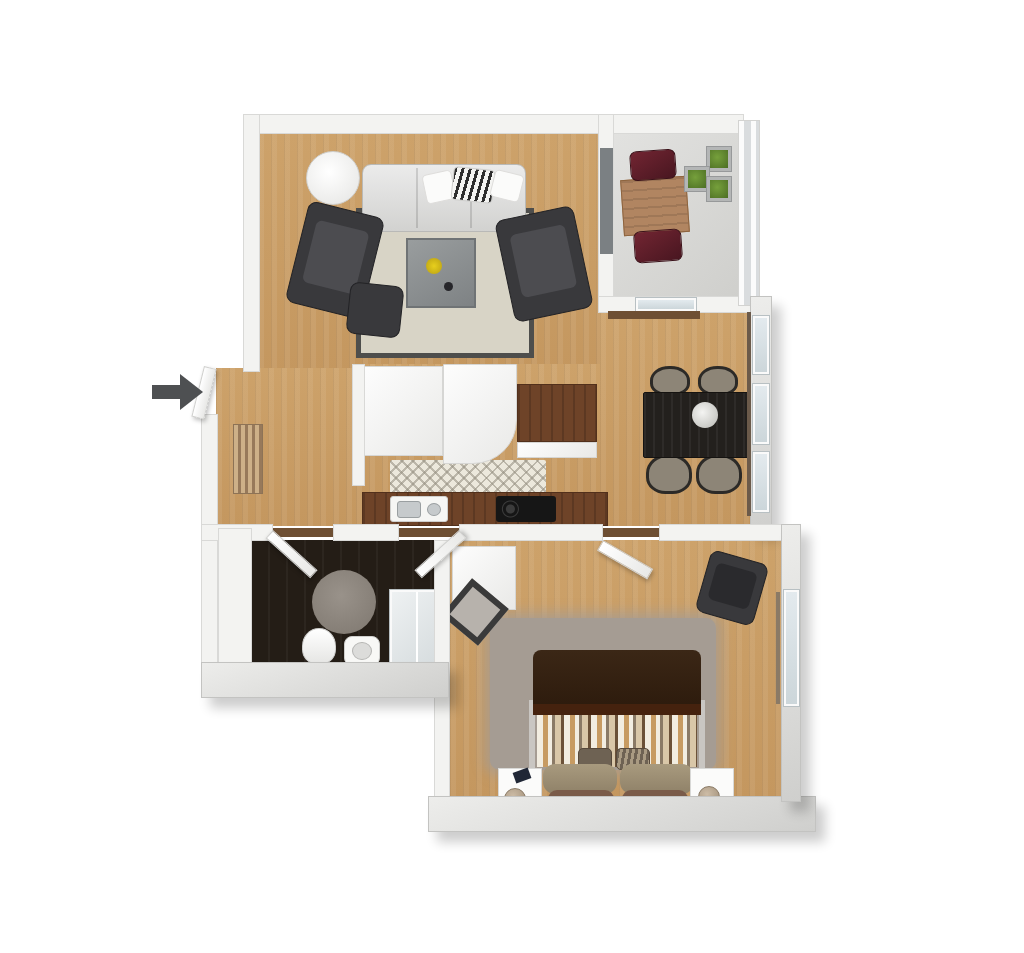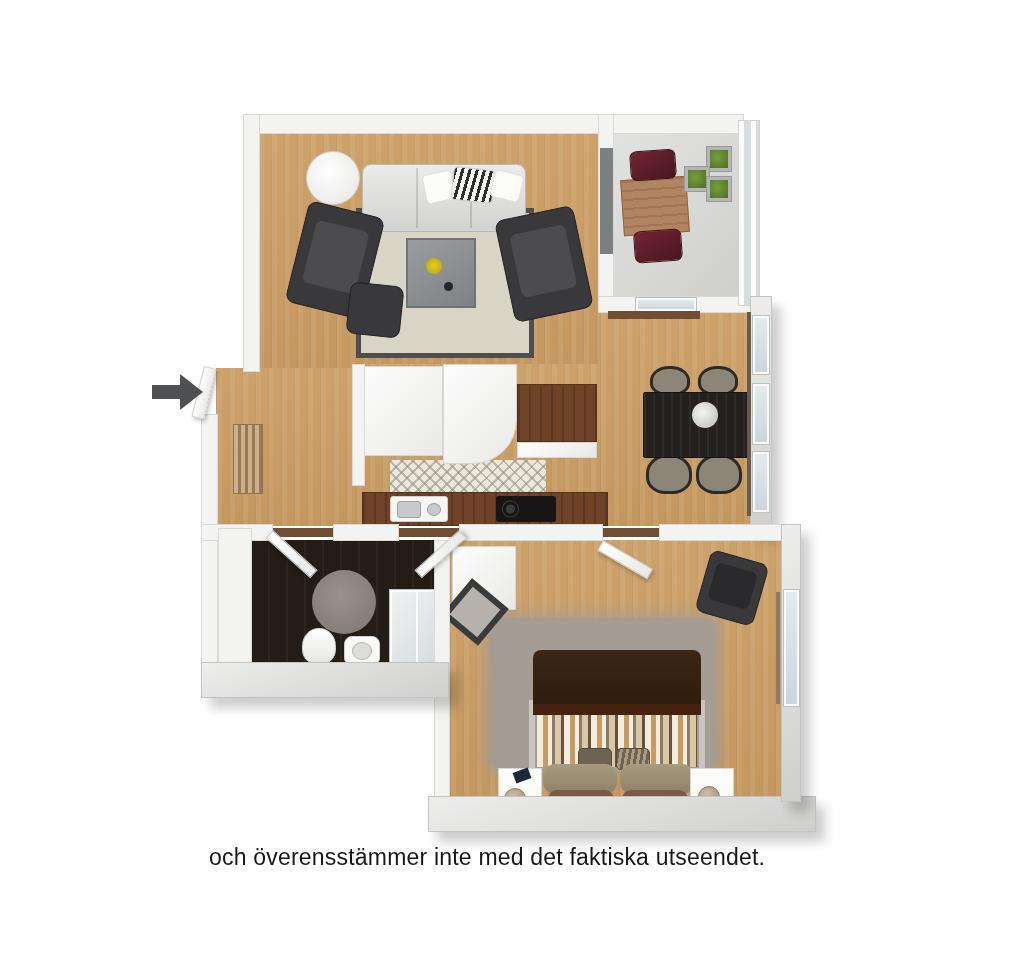--- a/index.html
+++ b/index.html
@@ -203,14 +203,13 @@
   <div class="abs door" style="left:603px;top:540px;width:58px;height:12px;transform:rotate(30deg);transform-origin:top left;"></div>
 
   <div class="abs" style="left:152px;top:374px;width:52px;height:36px;z-index:7;">
     <div class="abs" style="left:0;top:11px;width:28px;height:14px;background:#4e5052;"></div>
     <div class="abs" style="left:28px;top:0;width:0;height:0;border-top:18px solid transparent;border-bottom:18px solid transparent;border-left:23px solid #4e5052;"></div>
   </div>
 
 </div>
 
 <div class="abs caption" style="left:209px;top:841px;width:640px;">
-  <div>och överensstämmer inte med det faktiska utseendet.</div>
 </div>
 
 </body></html>

